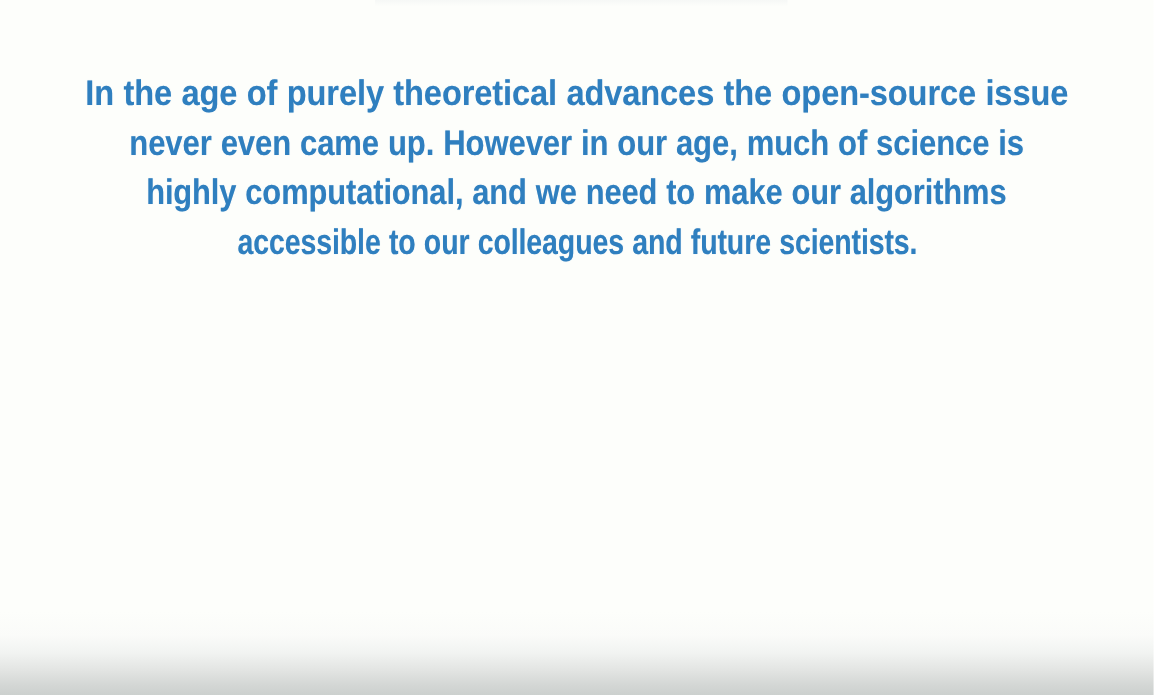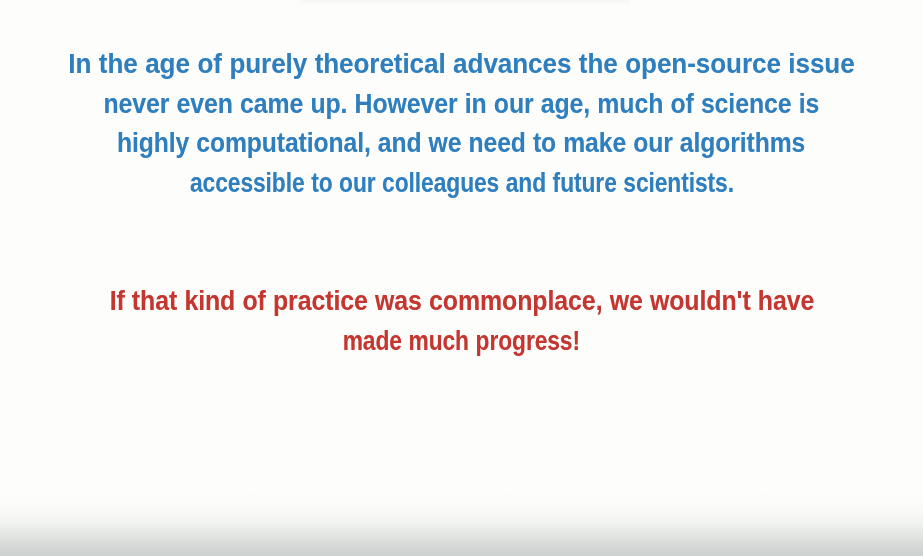--- a/index.html
+++ b/index.html
@@ -41,21 +41,21 @@
     opacity: 0.10;
     background: linear-gradient(to bottom, rgba(120,140,160,0.55), rgba(255,255,255,0));
     pointer-events: none;
   }
 
   #quote-body {
     position: absolute;
     top: 0;
     left: 0;
     width: 923px;
-    padding-top: 44px;
+    padding-top: 56px;
     box-sizing: border-box;
   }
 
   .para {
     width: 100%;
     text-align: center;
     font-weight: 600;
     letter-spacing: -0.1px;
     word-spacing: 0.4px;
     -webkit-font-smoothing: antialiased;
@@ -112,19 +112,15 @@
       <span class="line" style="display: inline-block; transform: scaleX(0.872156); transform-origin: center center;">never even came up. However in our age, much of science is</span>
       <span class="line" style="display: inline-block; transform: scaleX(0.866739); transform-origin: center center;">highly computational, and we need to make our algorithms</span>
       <span class="line" style="display: inline-block; transform: scaleX(0.8); transform-origin: center center;">accessible to our colleagues and future scientists.</span>
     </p>
 
     <div id="spacer-1"></div>
 
 
     <div id="spacer-2"></div>
 
-    <p class="para" id="para-punchline">
-      <span class="line" style="display: inline-block; transform: scaleX(0.874323); transform-origin: center center;">If that kind of practice was commonplace, we wouldn't have</span>
-      <span class="line" style="display: inline-block; transform: scaleX(0.8); transform-origin: center center;">made much progress!</span>
-    </p>
 
   </div>
 </div>
 
 </body></html>

